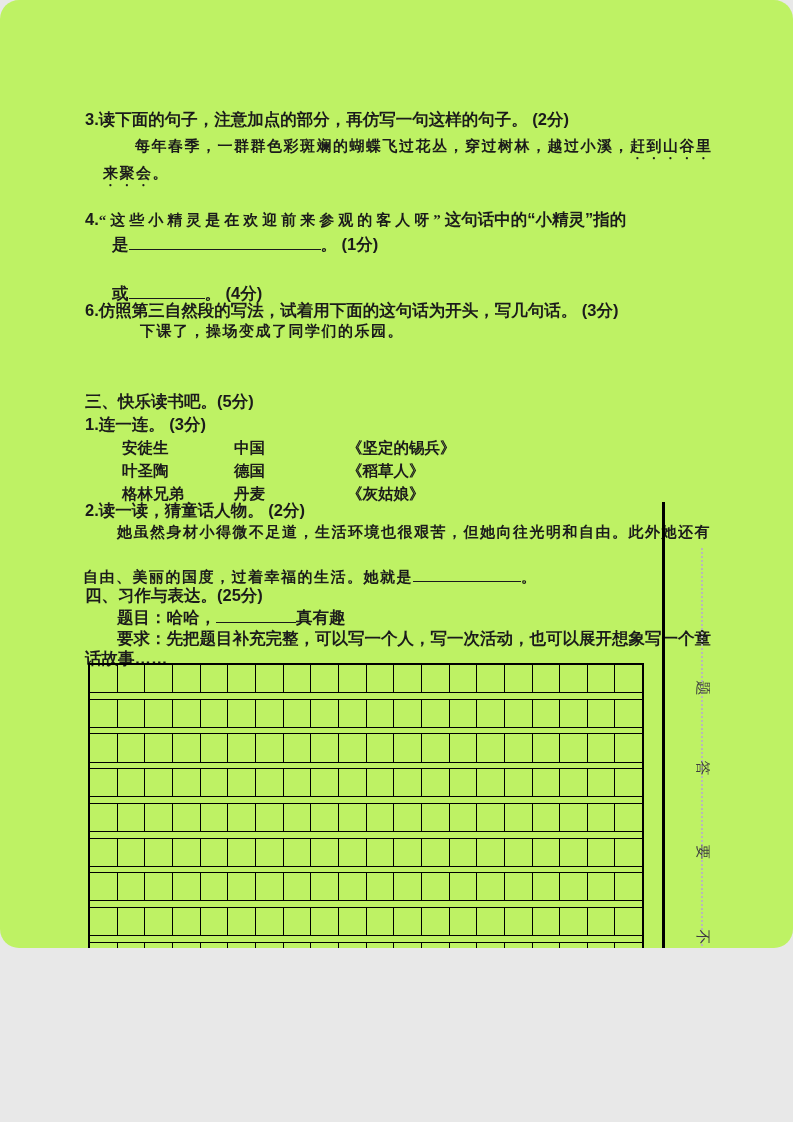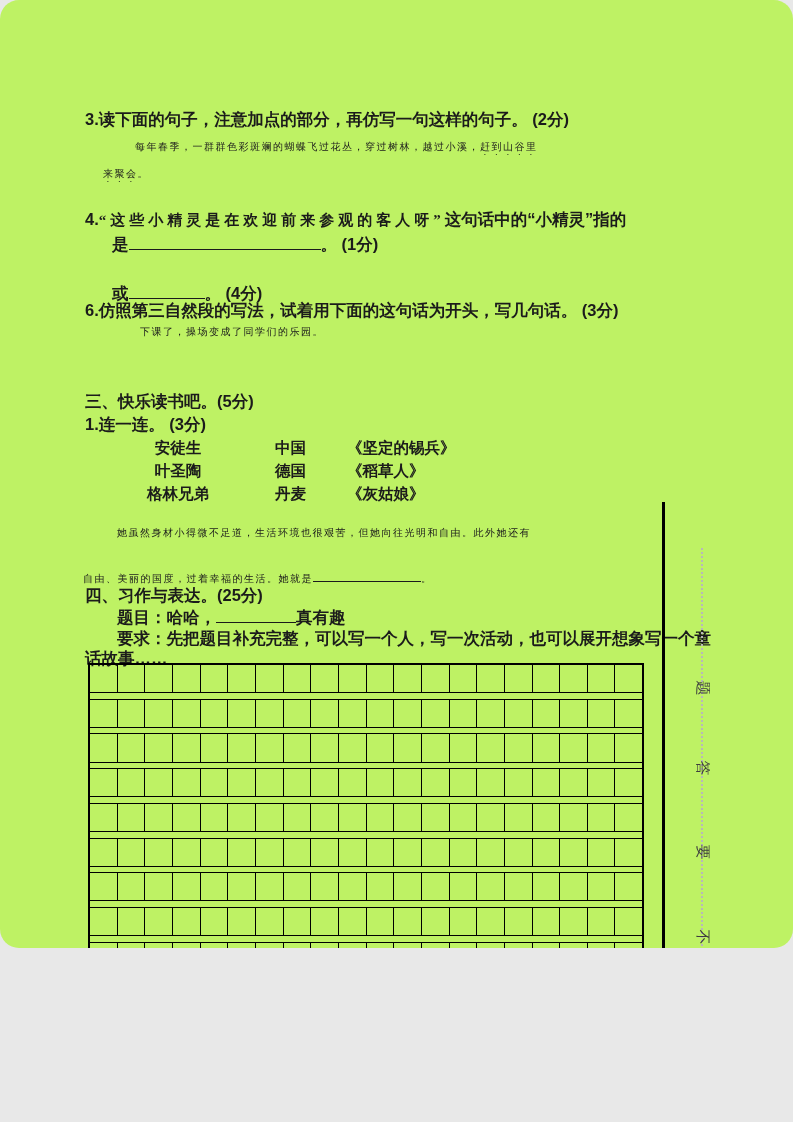--- a/index.html
+++ b/index.html
@@ -14,22 +14,22 @@
   }
   .line{
     position:absolute;
     white-space:nowrap;
     line-height:21px;
     font-size:16.5px;
   }
   .sans{font-family:"Liberation Sans", sans-serif;font-weight:600;}
   .kai{
     font-family:"Liberation Serif", serif;
-    font-weight:400;
-    font-size:10px;
+    font-weight:700;
+    font-size:15px;
     letter-spacing:1.5px;
   }
   .kai-spaced{
     font-family:"Liberation Serif", serif;
     font-weight:700;
     font-size:15px;
     letter-spacing:4px;
   }
   .dots{
     -webkit-text-emphasis:filled dot #1b1b1b;
@@ -43,21 +43,21 @@
     height:15px;
     vertical-align:baseline;
   }
   .wavy{
     display:inline-block;
     vertical-align:baseline;
     transform:translateY(3px);
   }
   
   .match-row{height:23px;}
-  .match-row span{display:inline-block;text-align:center;}
+  .match-row span{display:inline-block;}
   .m-c1{width:112px;}
   .m-c2{width:113px;}
   
   .comp-grid{
     position:absolute;
     left:88px;top:663px;
     width:556px;height:385px;
     border:2px solid #000;
     box-sizing:border-box;
     display:flex;flex-direction:column;
@@ -119,20 +119,21 @@
 
   <div class="line sans" style="left:85px;top:391px">三、快乐读书吧。(5分)</div>
   <div class="line sans" style="left:85px;top:414px">1.连一连。 (3分)</div>
 
   <div class="line sans" style="left:122px;top:437px;font-size:15.5px">
     <div class="match-row"><span class="m-c1">安徒生</span><span class="m-c2">中国</span><span>《坚定的锡兵》</span></div>
     <div class="match-row"><span class="m-c1">叶圣陶</span><span class="m-c2">德国</span><span>《稻草人》</span></div>
     <div class="match-row"><span class="m-c1">格林兄弟</span><span class="m-c2">丹麦</span><span>《灰姑娘》</span></div>
   </div>
 
+  <div class="line sans" style="left:85px;top:500px">2.读一读，猜童话人物。 (2分)</div>
   <div class="line kai" style="left:117px;top:522px">她虽然身材小得微不足道，生活环境也很艰苦，但她向往光明和自由。此外她还有</div>
   <div class="line kai" style="left:83px;top:566px"><span>自由、美丽的国度，过着幸福的生活。她就是</span><span class="blank" style="width:108px"></span><span>。</span></div>
 
   <div class="line sans" style="left:85px;top:585px">四、习作与表达。(25分)</div>
   <div class="line sans" style="left:117px;top:607px"><span>题目：哈哈，</span><span class="blank" style="width:80px"></span><span>真有趣</span></div>
   <div class="line sans" style="left:117px;top:628px">要求：先把题目补充完整，可以写一个人，写一次活动，也可以展开想象写一个童</div>
   <div class="line sans" style="left:85px;top:648px">话故事……</div>
 
   <div class="comp-grid">
       <div class="g-row">

